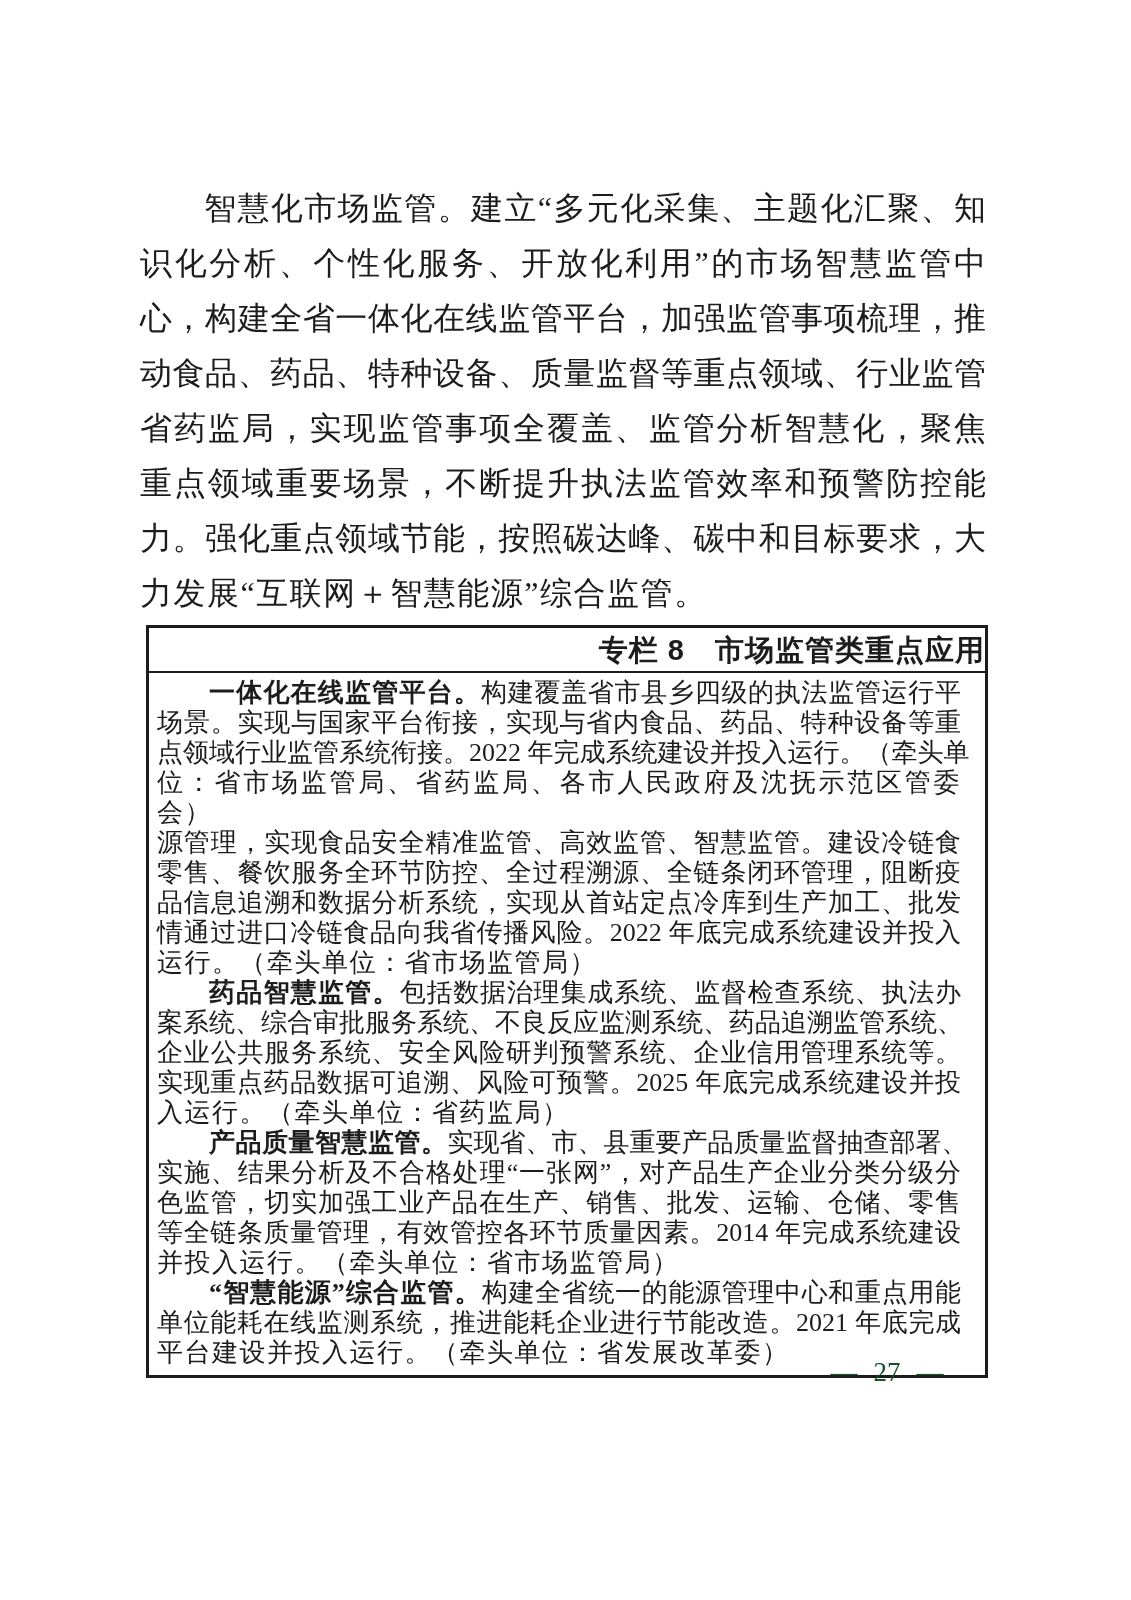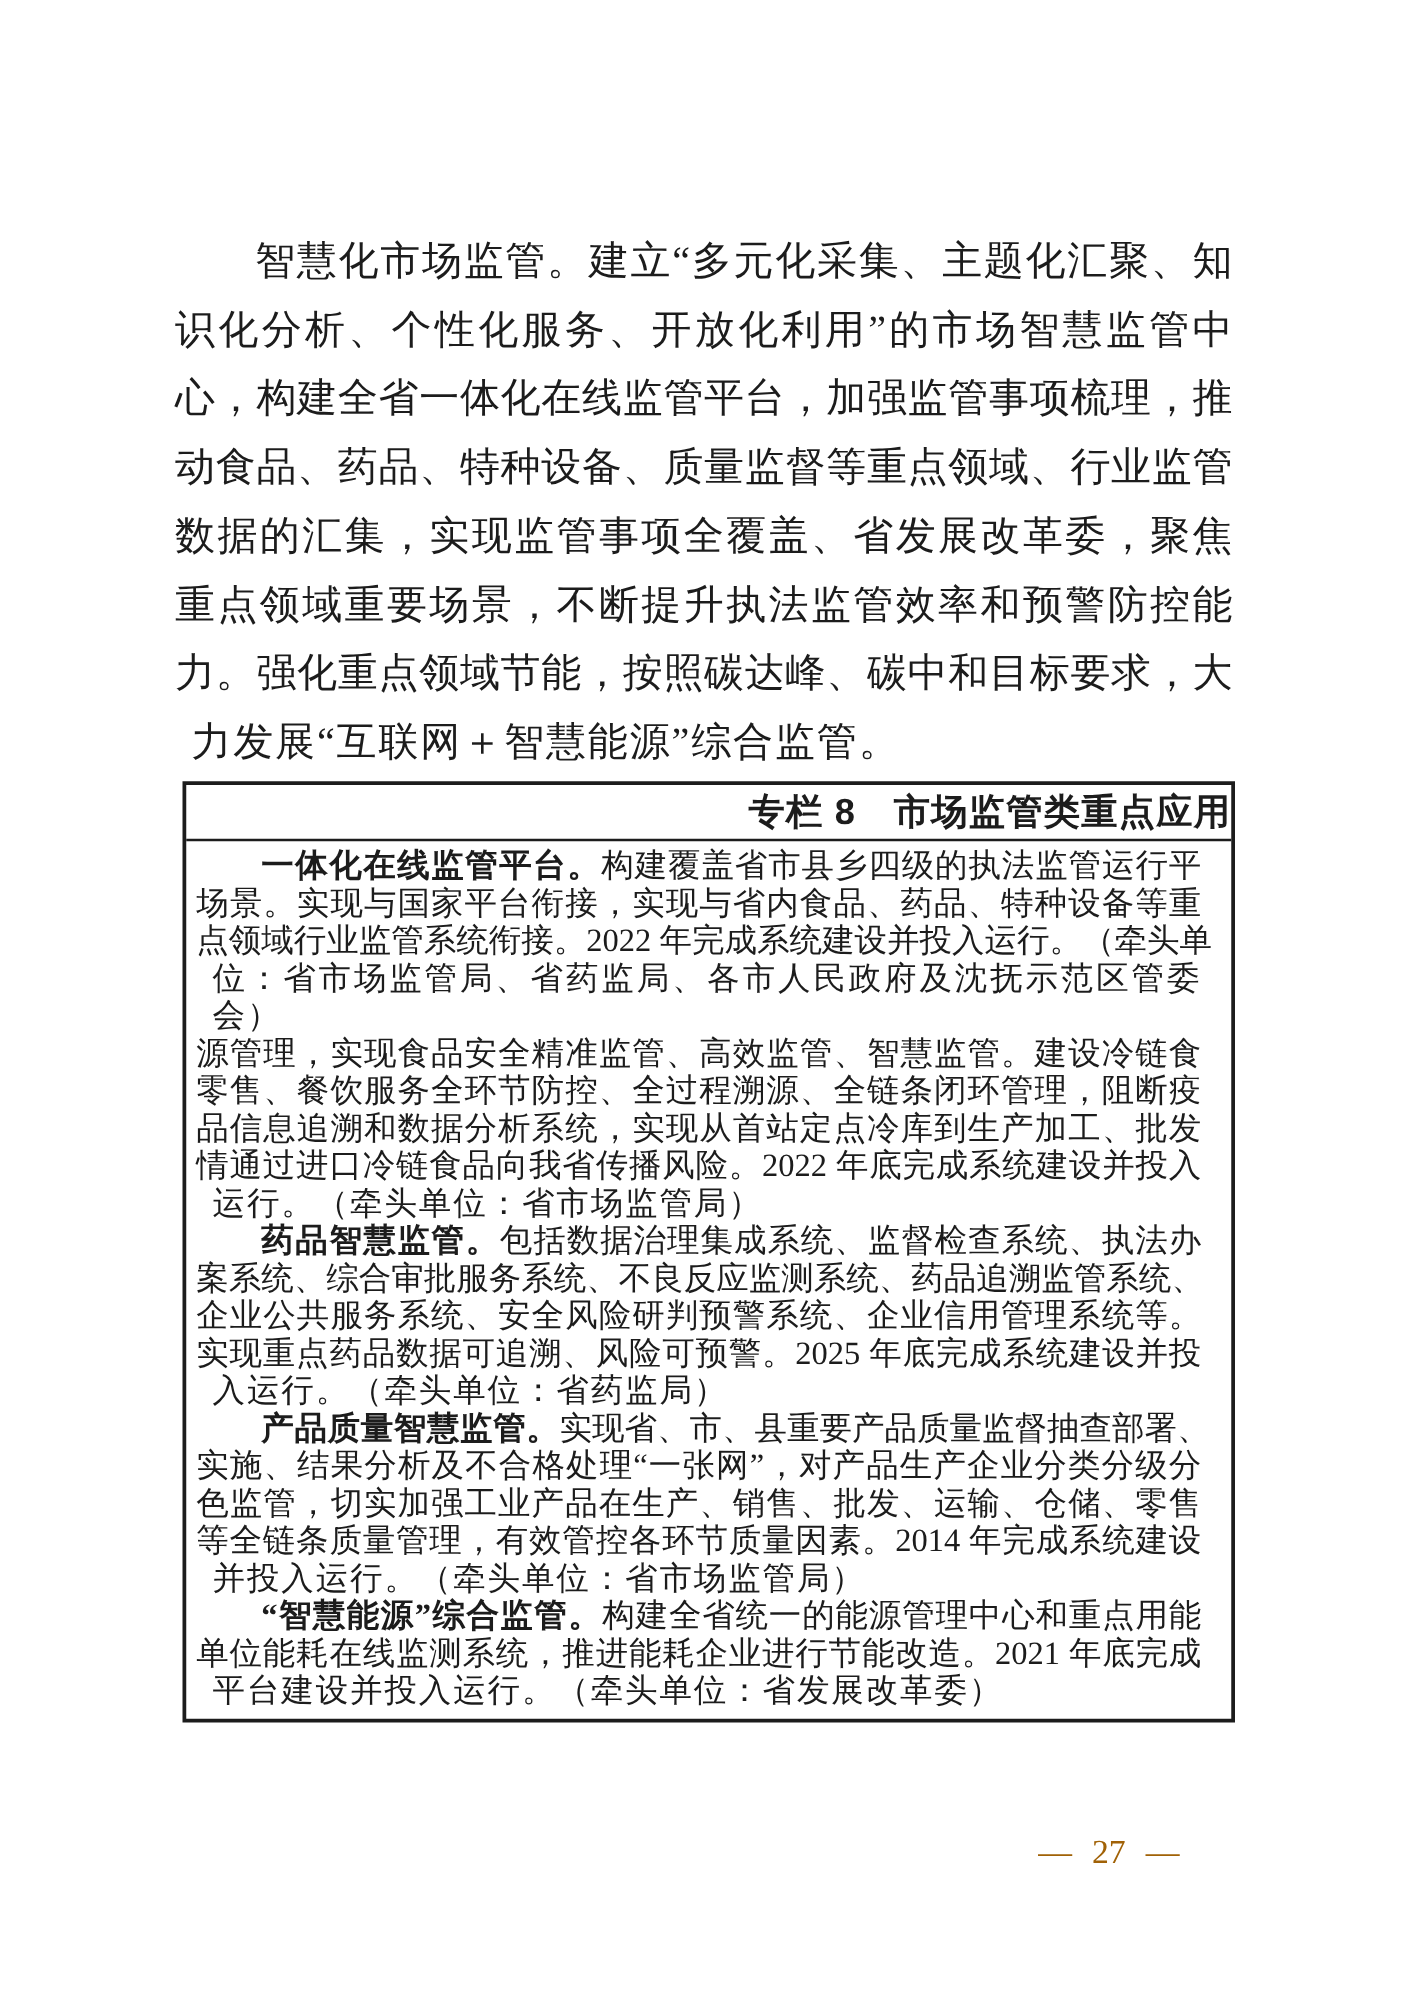--- a/index.html
+++ b/index.html
@@ -28,21 +28,20 @@
   
   .jline {
     text-align: justify;
     text-align-last: justify;
     white-space: nowrap;
   }
   .jline.last {
     text-align-last: left;
     letter-spacing: 1.5px;
     white-space: normal;
-    margin-left: 13px;
   }
   .jline.first { padding-left: 2em; }
   
   .box {
     position: absolute;
     left: 146px;
     top: 625px;
     width: 842px;
     border: 3px solid var(--box_border, #1c1c1c);
     background: var(--background, #ffffff);
@@ -62,42 +61,42 @@
     font-size: 26px;
     line-height: 30px;
   }
   .box-para b {
     font-weight: bold;
     letter-spacing: 0.5px;
   }
   
   .page-number {
     position: absolute;
-    top: 1466px;
+    top: 1357px;
     left: 812px;
     width: 150px;
     text-align: center;
     font-size: 27px;
-    color: #a16207;
+    color: #14532d;
     white-space: nowrap;
   }
   .page-number .dash { letter-spacing: 0; }
   .page-number .num { margin: 0 16px; }
 </style>
 </head>
 <body>
 
 <div class="page">
 
   <div class="intro" id="intro">
       <div class="jline first">智慧化市场监管。建立“多元化采集、主题化汇聚、知</div>
       <div class="jline">识化分析、个性化服务、开放化利用”的市场智慧监管中</div>
       <div class="jline">心，构建全省一体化在线监管平台，加强监管事项梳理，推</div>
       <div class="jline">动食品、药品、特种设备、质量监督等重点领域、行业监管</div>
-      <div class="jline">数据的汇集，实现监管事项全覆盖、省发展改革委，聚焦</div>
+      <div class="jline">省药监局，实现监管事项全覆盖、监管分析智慧化，聚焦</div>
       <div class="jline">重点领域重要场景，不断提升执法监管效率和预警防控能</div>
       <div class="jline">力。强化重点领域节能，按照碳达峰、碳中和目标要求，大</div>
       <div class="jline last">力发展“互联网＋智慧能源”综合监管。</div>
     </div>
 
   <div class="box">
     <div class="box-title">专栏 8　市场监管类重点应用</div>
     <div class="box-content" id="box-content">
         <div class="box-para">
           <div class="jline first"><b>一体化在线监管平台。</b>构建覆盖省市县乡四级的执法监管运行平</div>

